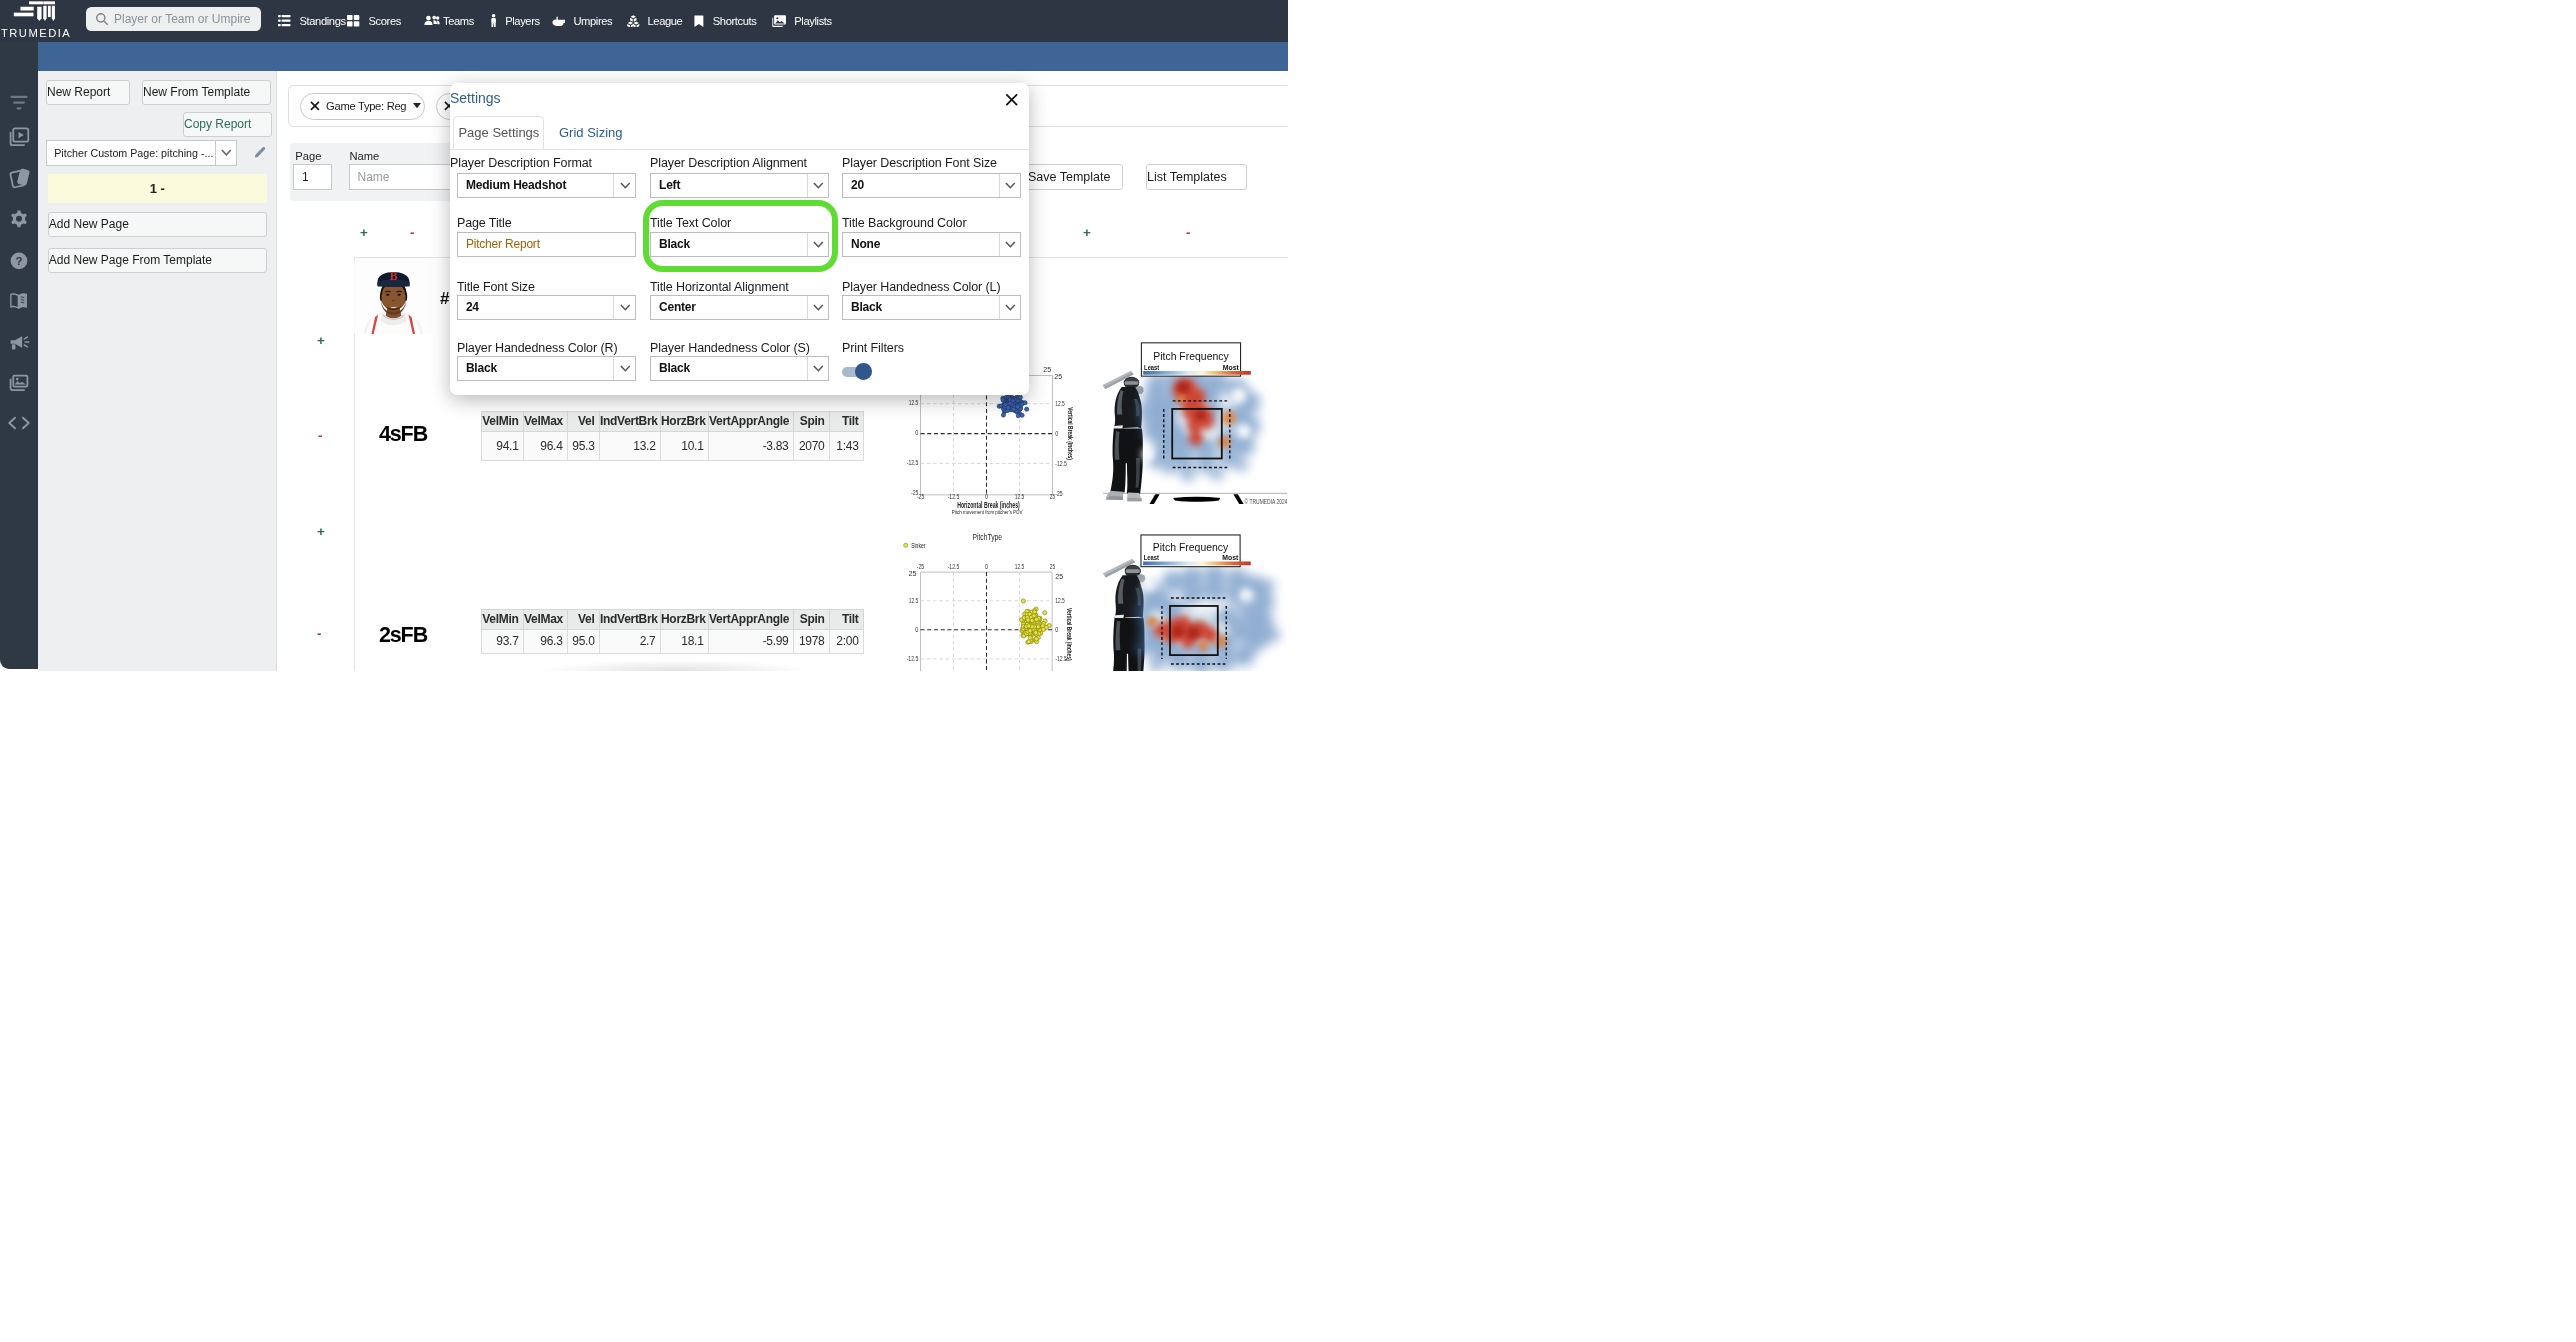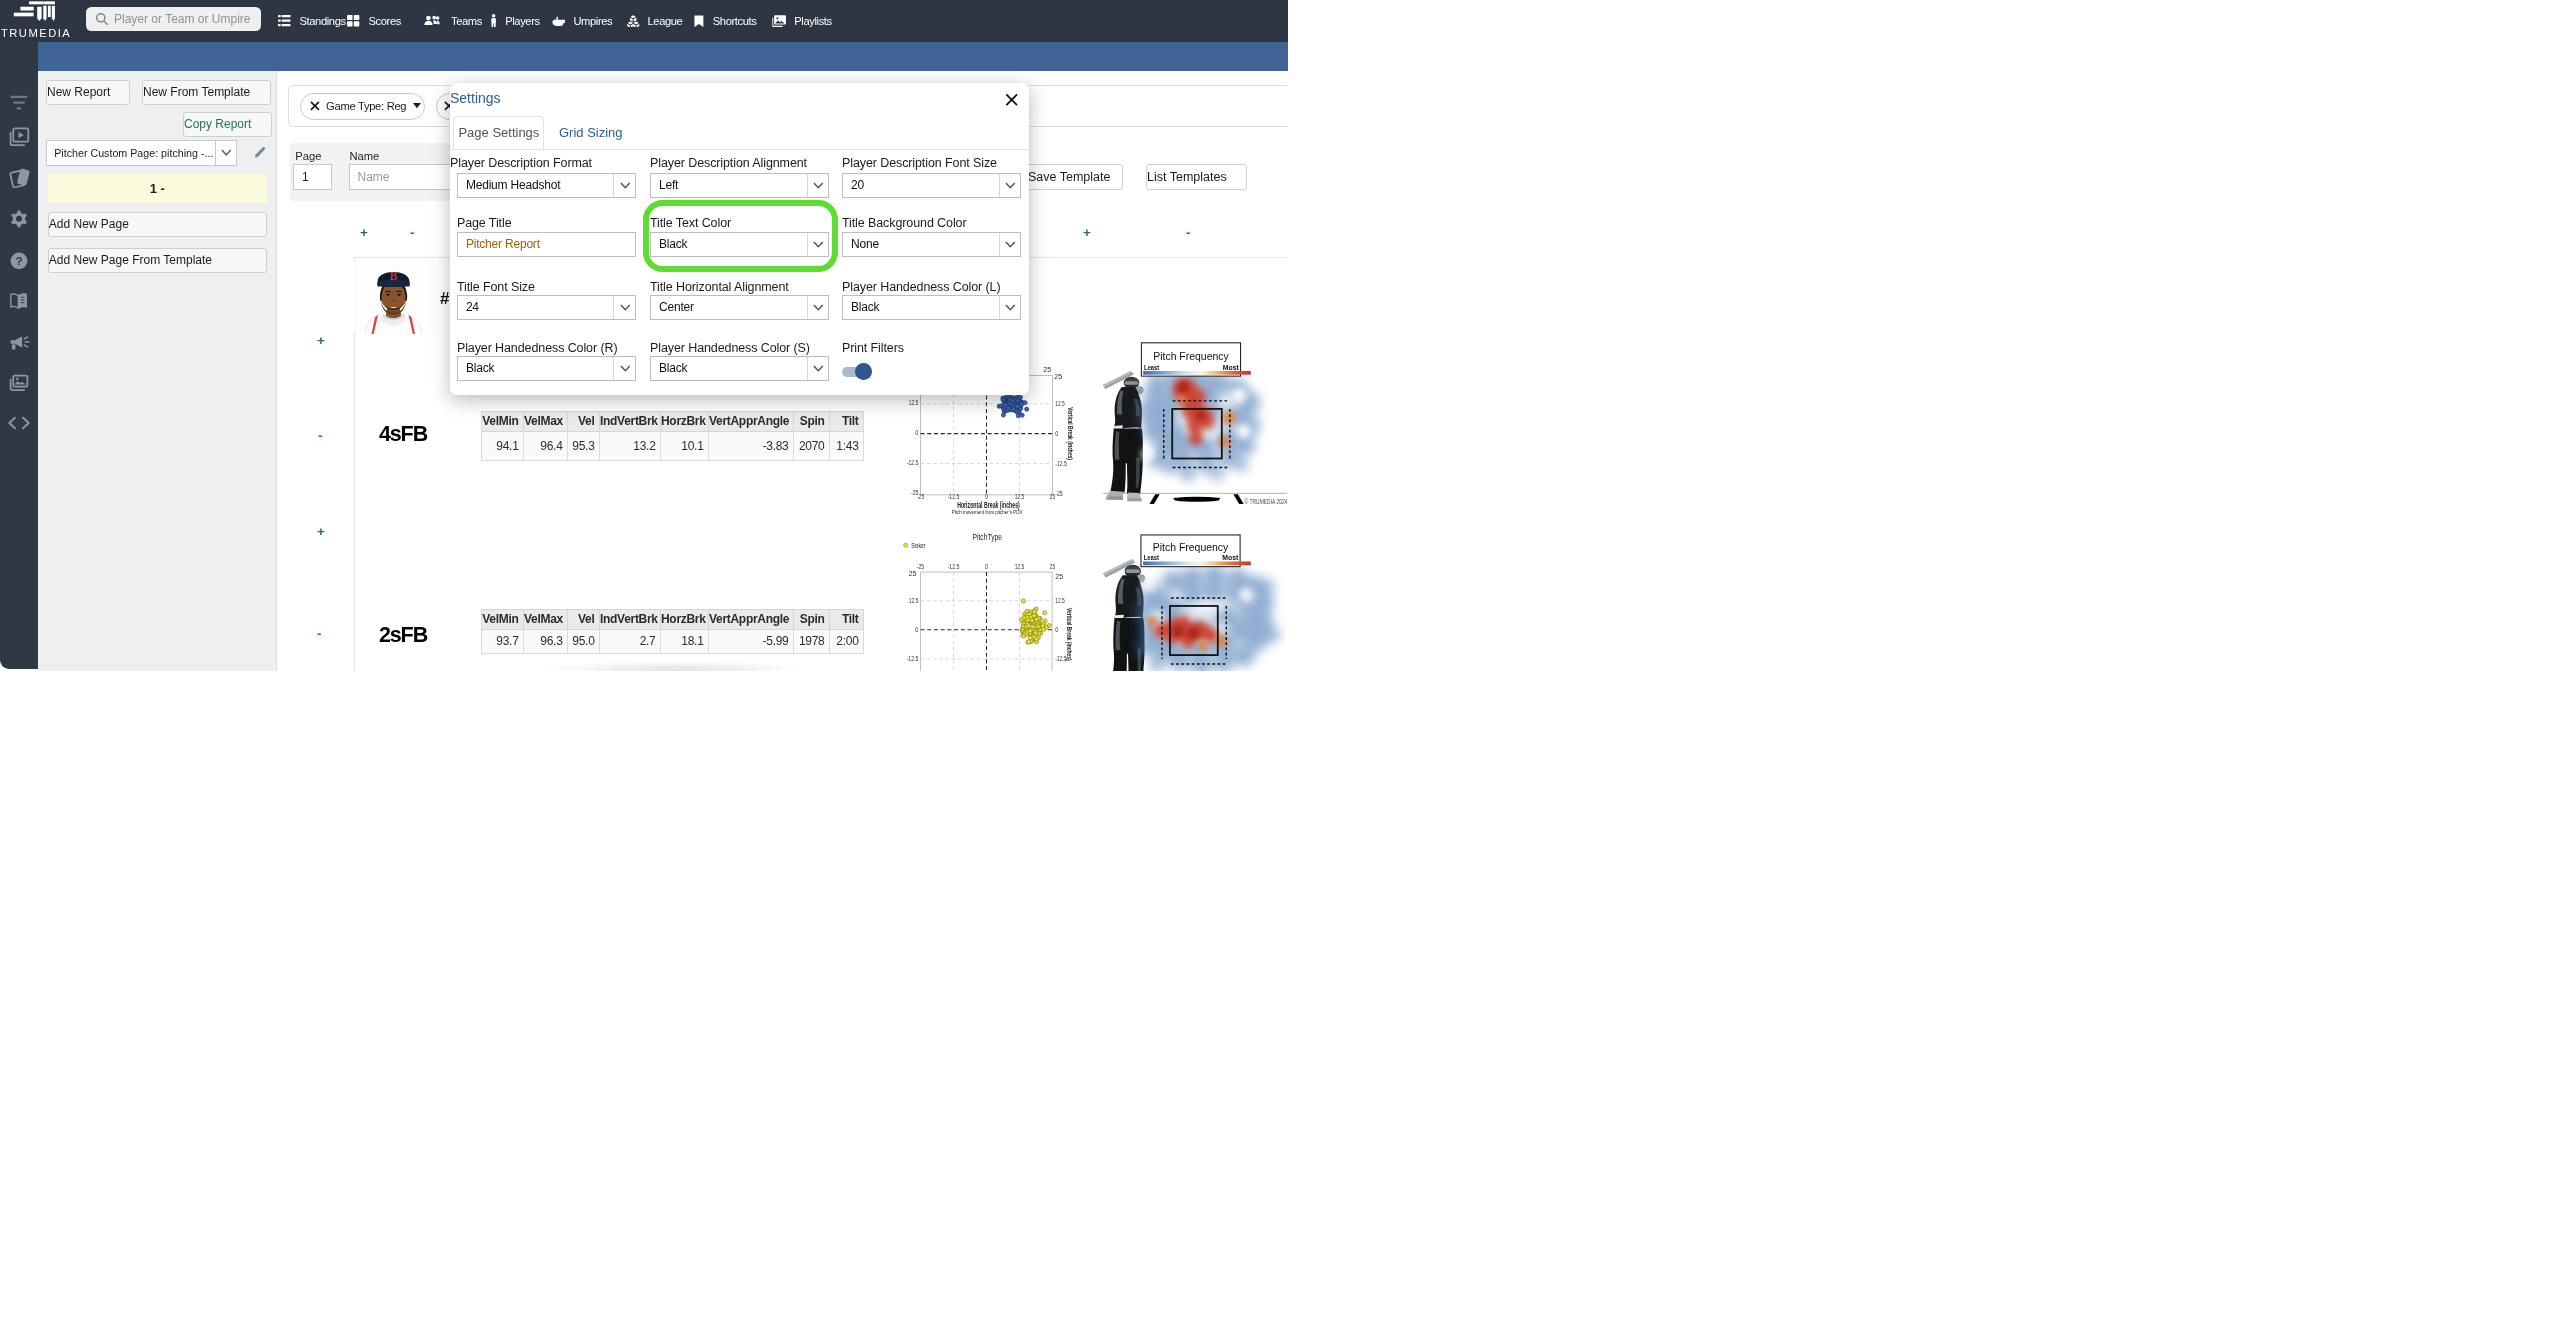--- a/index.html
+++ b/index.html
@@ -30,21 +30,21 @@
 .ptable { position:absolute; border-collapse:collapse; table-layout:fixed; font-size:12px; color:#2b2b2b; letter-spacing:-0.3px; }
 .ptable th { background:#e9eaea; font-weight:bold; border:0.9px solid #d4d6d7; text-align:right; padding:0 4.5px 0 0; overflow:hidden; }
 .ptable td { background:#fafafa; border:0.9px solid #d9dbdc; text-align:right; padding:0 4.5px 0 0; overflow:hidden; }
 
 #modal { left:450px; top:83px; width:579px; height:312px; background:#fff; border-radius:7.2px; box-shadow:0 4.5px 19.7px rgba(0,0,0,0.28); }
 #modal .title { position:absolute; left:0; top:7.2px; width:100%; color:#2d5f8d; font-size:14px; }
 #modal .xbtn { position:absolute; right:9.8px; top:8px; font-size:15px; color:#111; }
 .tab { position:absolute; font-size:13px; }
 .mlabel { position:absolute; font-size:12.5px; font-weight:normal; color:#1b1b1b; letter-spacing:-0.1px; white-space:nowrap; }
 .msel { position:absolute; width:179px; height:25px; background:#fff; border:0.9px solid #b9bdc1; font-size:12px; letter-spacing:-0.2px; color:#111; line-height:23px; }
-.msel .val { position:absolute; left:8px; top:0; }
+.msel .val { position:absolute; left:8px; top:0;font-weight:bold; }
 .msel .chev { position:absolute; right:0; top:0; width:21.5px; height:23px; border-left:0.9px solid #d7dadd; }
 .minput { position:absolute; width:179px; height:25px; background:#fff; border:0.9px solid #b9bdc1; font-size:12px; letter-spacing:-0.2px; color:#a16207; line-height:23px; padding-left:8px; }
 </style>
 </head>
 <body>
 <div id="app">
   <div class="abs" id="navbar">
     <svg class="abs" style="left:13.4px;top:1.3px" width="45" height="21.5" viewBox="0 0 50 24">
       <g fill="#fff">
         <rect x="17.8" y="0.4" width="15.5" height="3.3"></rect>
@@ -87,21 +87,21 @@
     </div>
     <div class="navitem" style="position:absolute;left:424px">
       <svg width="16" height="11.6" viewBox="0 0 18 13" fill="#fff">
           <circle cx="5" cy="3.4" r="2.6"></circle>
           <path d="M0.4 11.3 C0.4 7.8 2.4 6.4 5 6.4 C7.6 6.4 9.6 7.8 9.6 11.3 Z"></path>
           <circle cx="11.5" cy="2.9" r="2.1"></circle>
           <path d="M10.4 5.9 C12.8 5.6 14.8 7 14.8 10 L10.8 10 C10.8 8 10.6 6.8 10.4 5.9 Z"></path>
           <circle cx="15.4" cy="3.4" r="1.9"></circle>
           <path d="M14.6 6.2 C16.6 6.2 17.7 7.6 17.7 10.4 L14.9 10.4 C14.9 8.4 14.8 7 14.6 6.2 Z"></path>
         </svg>
-      <span style="margin-left:11px">Teams</span>
+      <span style="margin-left:3px">Teams</span>
     </div>
     <div class="navitem" style="position:absolute;left:490px">
       <svg width="7.2" height="13.4" viewBox="0 0 8 15" fill="#fff">
           <circle cx="4" cy="2" r="2"></circle>
           <rect x="1.4" y="4.6" width="5.2" height="6" rx="1.6"></rect>
           <rect x="1.7" y="10" width="1.9" height="4.6"></rect>
           <rect x="4.4" y="10" width="1.9" height="4.6"></rect>
         </svg>
       <span style="margin-left:8px">Players</span>
     </div>

